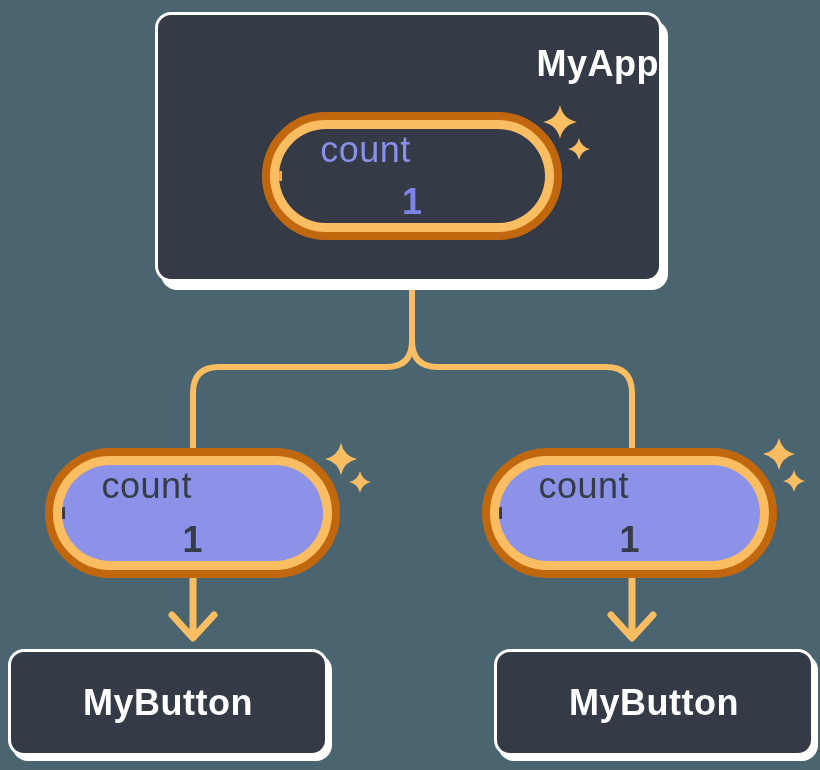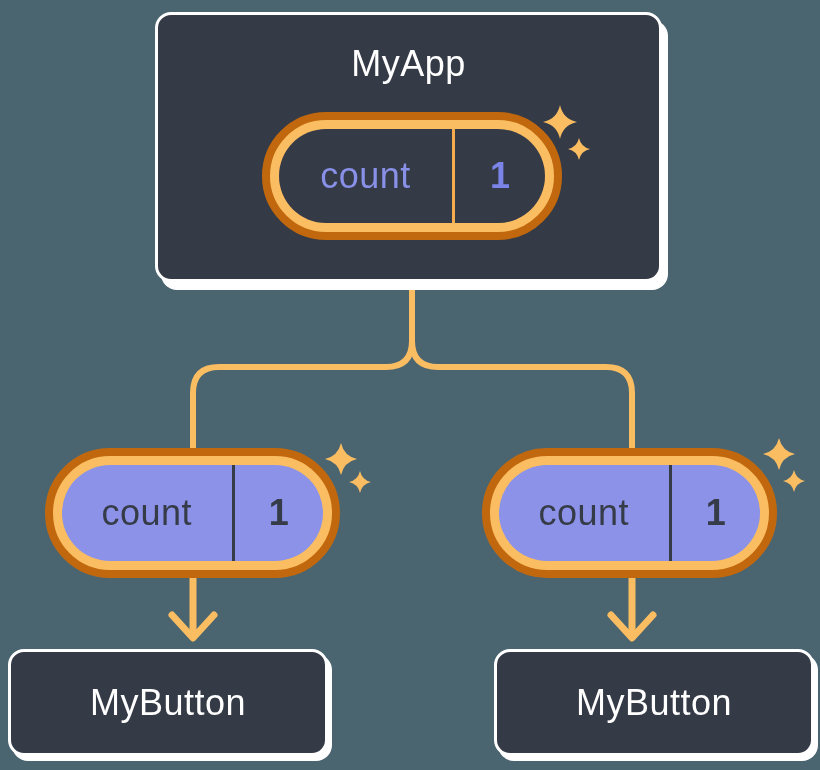--- a/index.html
+++ b/index.html
@@ -45,38 +45,38 @@
   }
   .card.leaf{
     width:320px;height:107px;
     box-shadow:4px 5px 0 var(--card-border);
     display:flex;align-items:center;justify-content:center;
   }
   .card.leaf.left{left:8px;top:649px;}
   .card.leaf.right{left:494px;top:649px;}
   .card-title{
     color:var(--text);
-    font-size:36px;font-weight:400;letter-spacing:.5px;
-    text-align:center;
+    font-size:36px;font-weight:700;letter-spacing:.5px;
+    text-align:right;
   }
   .card.root .card-title{position:absolute;left:0;right:0;top:28px;}
 
   .pill{
     position:absolute;z-index:3;
     border:8px solid var(--orange-dark);
     background:var(--orange-light);
     border-radius:999px;
     padding:9px;
   }
   .pill.state{left:262px;top:112px;width:300px;height:128px;}
   .pill.prop-left{left:45px;top:448px;width:295px;height:130px;}
   .pill.prop-right{left:482px;top:448px;width:295px;height:130px;}
   .pill-inner{
     display:flex;height:100%;width:100%;
-    border-radius:999px;overflow:hidden;
+    border-radius:999px;overflow:hidden;flex-direction:column;
   }
   .pill.state .pill-inner{background:var(--card-bg);}
   .pill.prop-left .pill-inner,.pill.prop-right .pill-inner{background:var(--periwinkle);}
   .pill-seg{display:flex;align-items:center;justify-content:center;}
   .pill-seg.label{width:65%;font-size:36px;letter-spacing:.5px;}
   .pill-seg.value{flex:1;font-size:36px;font-weight:700;}
   .pill-divider{width:3px;height:100%;}
   .pill.state .pill-seg.label{color:var(--peri-label);}
   .pill.state .pill-seg.value{color:var(--peri-value);}
   .pill.state .pill-divider{background:var(--divider-orange);}

